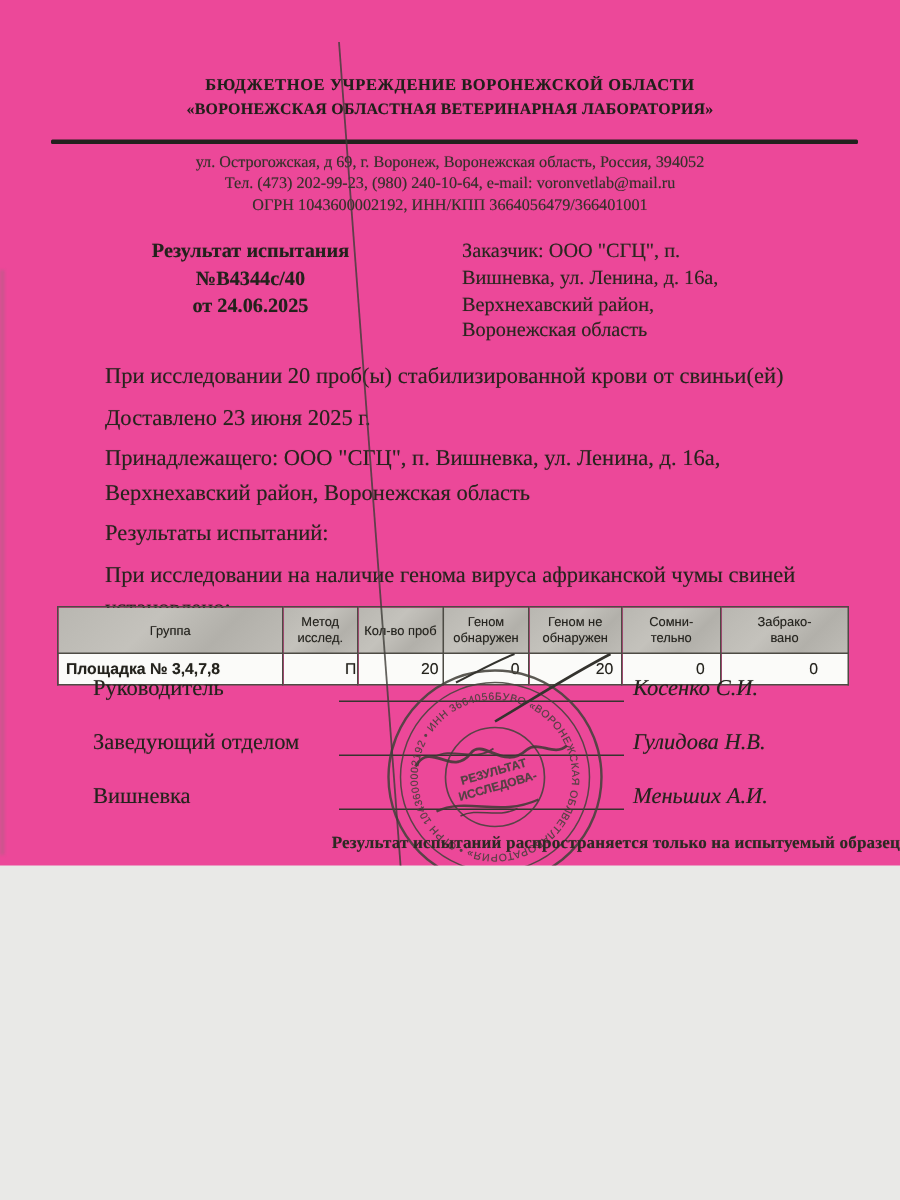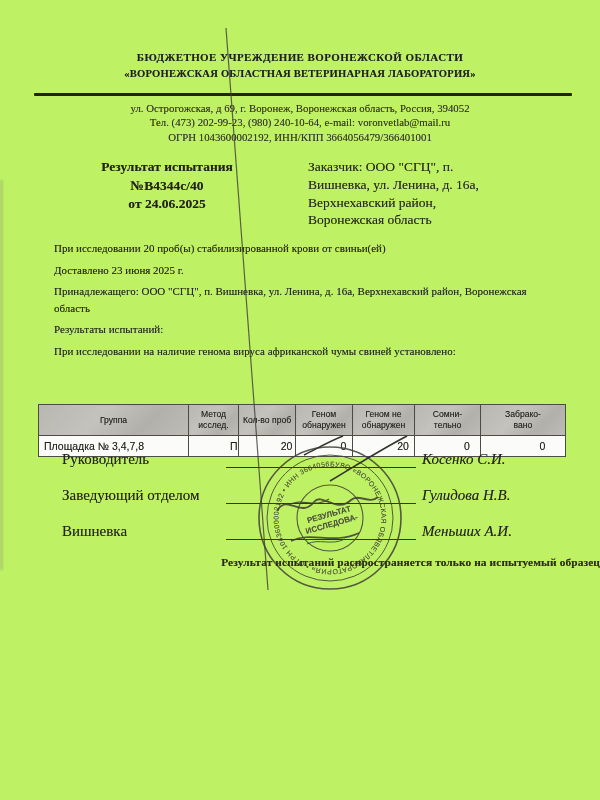--- a/index.html
+++ b/index.html
@@ -3,22 +3,22 @@
 <meta charset="utf-8">
 <style>
   html,body{margin:0;padding:0;}
   body{
     width:600px;height:800px;
     background:#e9e9e7;
     font-family:"Liberation Serif", serif;
   }
   .doc{
     position:relative;
-    width:600px;height:800px;
-    background:#bef264;
+    width:600px;height:577px;
+    background:#ec4899;
     overflow:hidden;
     color:#2b2922;
     text-shadow:0 0 0.5px rgba(40,38,30,0.45);
   }
   
   .edge-smudge{
     position:absolute;left:0;top:180px;width:3px;height:390px;
     background:rgba(120,118,112,0.28);
     filter:blur(1px);
   }
@@ -42,22 +42,22 @@
     position:absolute;top:158px;left:62px;width:210px;
     text-align:center;font-weight:bold;font-size:13.5px;line-height:1.38;
     color:#23221c;
   }
   .customer-block{
     position:absolute;top:158px;left:308px;width:215px;
     font-size:13.5px;line-height:1.32;white-space:pre-line;
     color:#29271f;
   }
   .body-text{
-    position:absolute;top:240px;left:54px;width:505px;
-    font-size:11px;line-height:1.5;color:#26241d;
+    position:absolute;top:240px;left:70px;width:505px;
+    font-size:15px;line-height:1.5;color:#26241d;
   }
   .body-text p{margin:0 0 5px 0;}
   .lab-table{
     position:absolute;top:404px;left:38px;width:527px;
     border-collapse:collapse;table-layout:fixed;
     font-family:"Liberation Sans", sans-serif;
   }
   .lab-table th,.lab-table td{
     border:1px solid #4d4b44;
     padding:1px 2px;
@@ -65,21 +65,21 @@
     overflow:hidden;
   }
   .lab-table th{
     background:linear-gradient(135deg,#b9b7b1 0%,#c4c2bc 40%,#b2b0aa 70%,#bebcb6 100%);
     font-size:8.6px;font-weight:normal;line-height:1.25;
     white-space:pre-line;color:#24231e;height:28px;
   }
   .lab-table td{
     font-size:10.5px;height:18px;color:#23221c;background:#fbfbf9;padding-left:41px;
   }
-  .lab-table td.first{text-align:left;padding-left:5px;}
+  .lab-table td.first{text-align:left;padding-left:5px;font-weight:bold;}
   .sig-row{
     position:absolute;left:62px;width:482px;height:22px;
     display:flex;align-items:flex-end;
     font-size:15px;color:#24231d;
   }
   .sig-role{width:158px;}
   .sig-line{flex:1;height:5px;border-bottom:1.5px solid #35342f;margin:0 6px;}
   .sig-name{width:122px;text-align:left;font-style:italic;}
   .footer-note{
     position:absolute;top:556px;left:0;width:100%;

